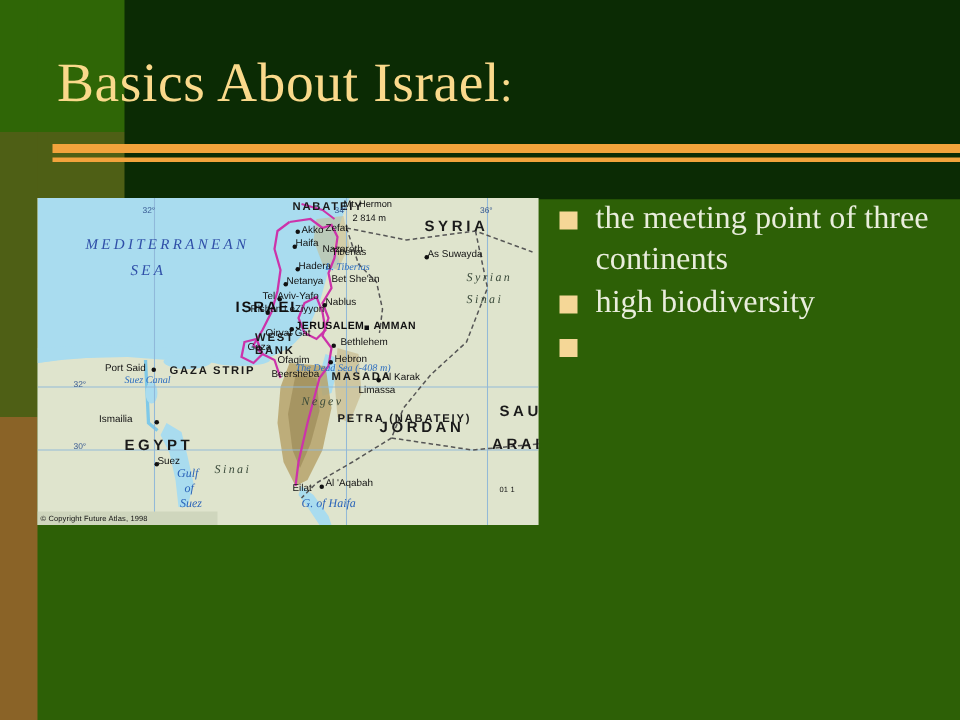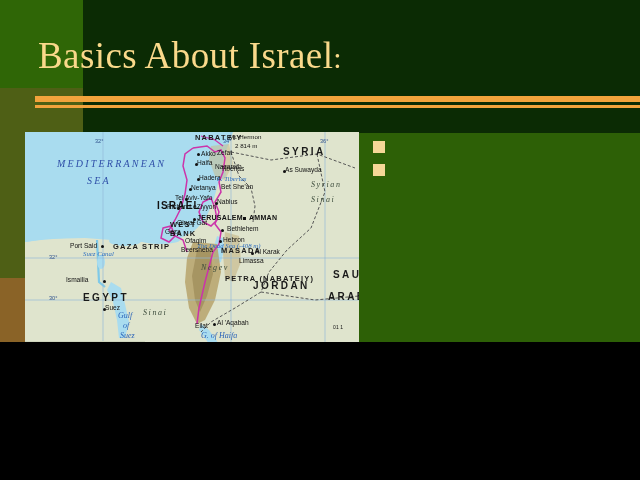--- a/index.html
+++ b/index.html
@@ -3,21 +3,21 @@
 <meta charset="utf-8">
 <style>
   html, body {
     margin: 0;
     padding: 0;
     background: #000;
   }
   #slide {
     position: relative;
     width: 640px;
-    height: 342px;
+    height: 480px;
     overflow: hidden;
     background: #2d6006;
     font-family: "Liberation Serif", "DejaVu Serif", serif;
   }
 
   
   .bg-dark-top {
     position: absolute;
     left: 0; top: 0;
     width: 640px; height: 133px;
@@ -226,20 +226,25 @@
   <div class="rule-thick"></div>
   <div class="rule-thin"></div>
 
   <div class="title">
     <span>Basics About Israel</span><span class="colon">:</span>
   </div>
 
   <div class="bullets">
     <div class="bullet-row">
       <span class="bullet-mark"></span>
+      <span class="bullet-text">the meeting point of three continents</span>
+    </div>
+    <div class="bullet-row">
+      <span class="bullet-mark"></span>
+      <span class="bullet-text">high biodiversity</span>
     </div>
     <div class="bullet-row">
       <span class="bullet-mark"></span>
     </div>
   </div>
 
   <div class="map">
 
     <svg class="map-layer" width="334" height="218" viewBox="0 0 334 218">
 

